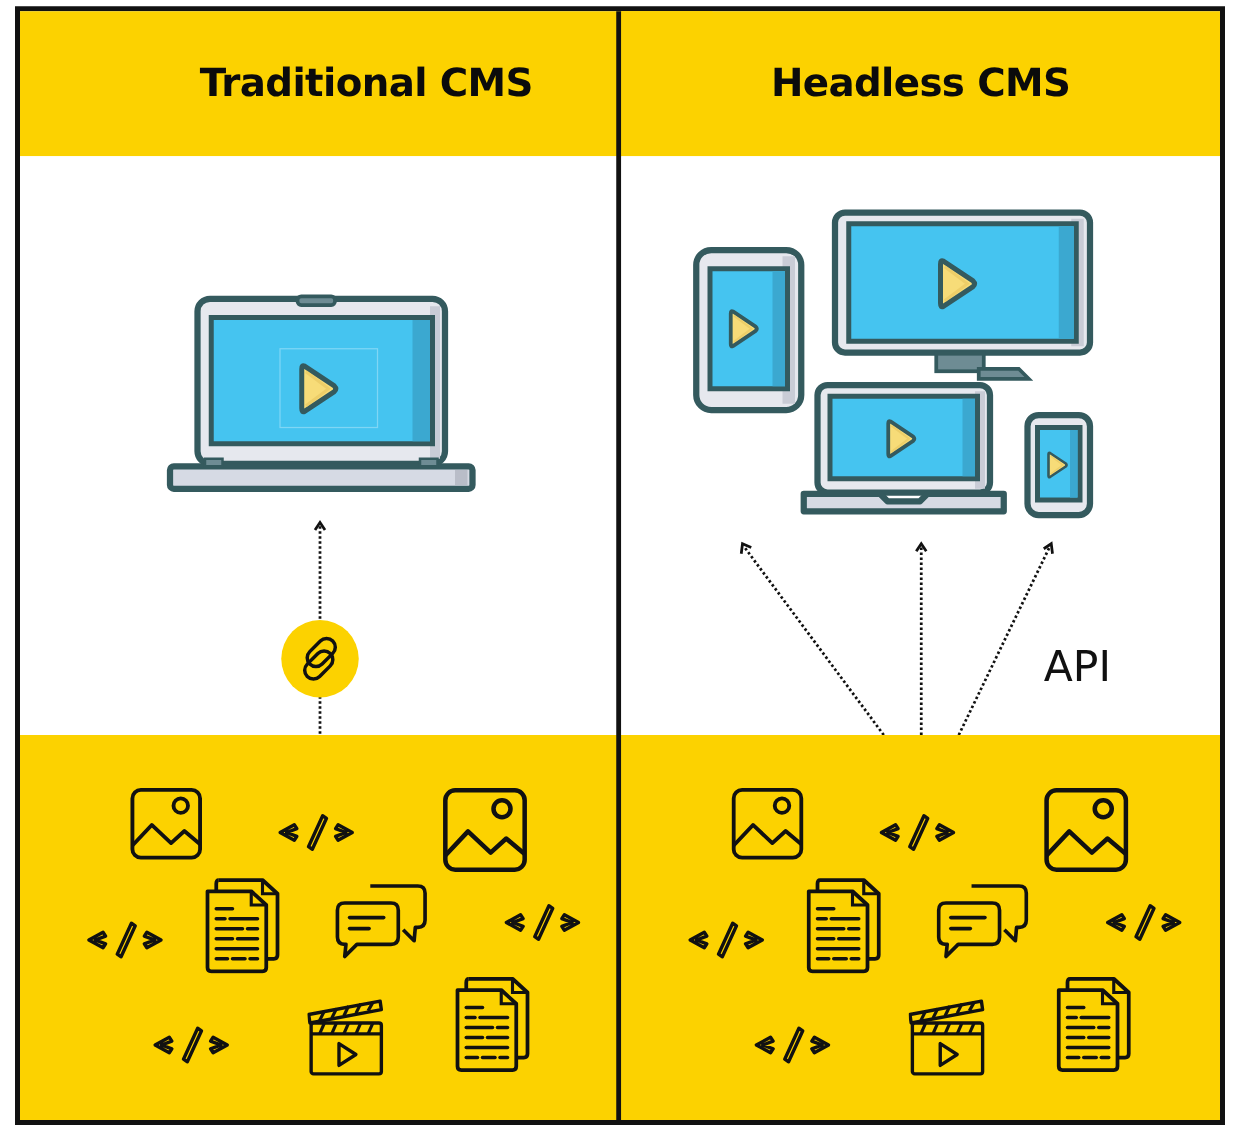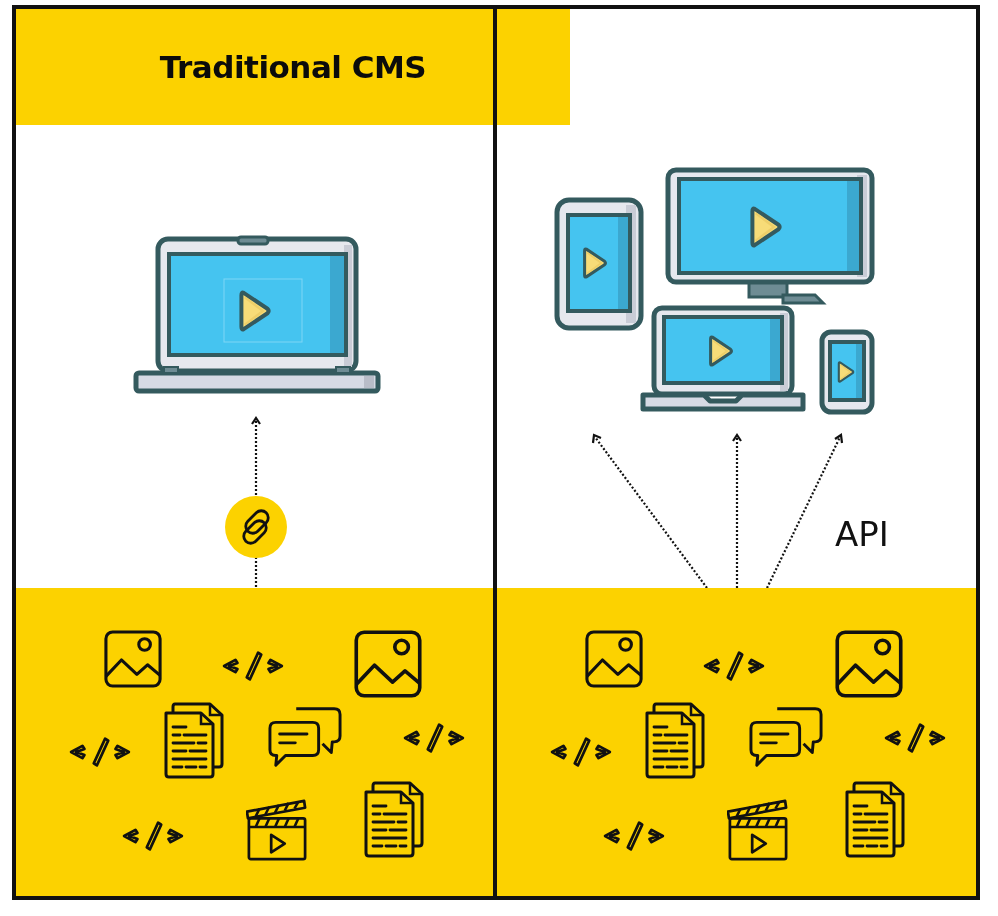--- a/index.html
+++ b/index.html
@@ -157,20 +157,23 @@
         </svg>
       <svg style="left:346px; top:192px;" width="66" height="78">
           <use href="#sym-docs" width="66" height="78"></use>
         </svg>
     </div>
   </div>
 
   <div class="divider"></div>
 
   <div class="panel right">
+    <div class="header">
+      <h1>Headless CMS</h1>
+    </div>
     <div class="middle">
 
       <svg style="left:57px; top:72px;" width="90" height="134" viewBox="0 0 90 134">
         <rect x="3" y="3" width="84" height="128" rx="12" fill="#E6E8EE" stroke="#345A5E" stroke-width="5"></rect>
         <rect x="72" y="8" width="10" height="118" fill="#C9CCD6"></rect>
         <rect x="14" y="18" width="62" height="96" fill="#45C4F0" stroke="#345A5E" stroke-width="4"></rect>
         <rect x="64" y="20" width="10" height="92" fill="#3BA8D0"></rect>
         <use href="#sym-play" x="28" y="46" width="26" height="40"></use>
       </svg>
 

